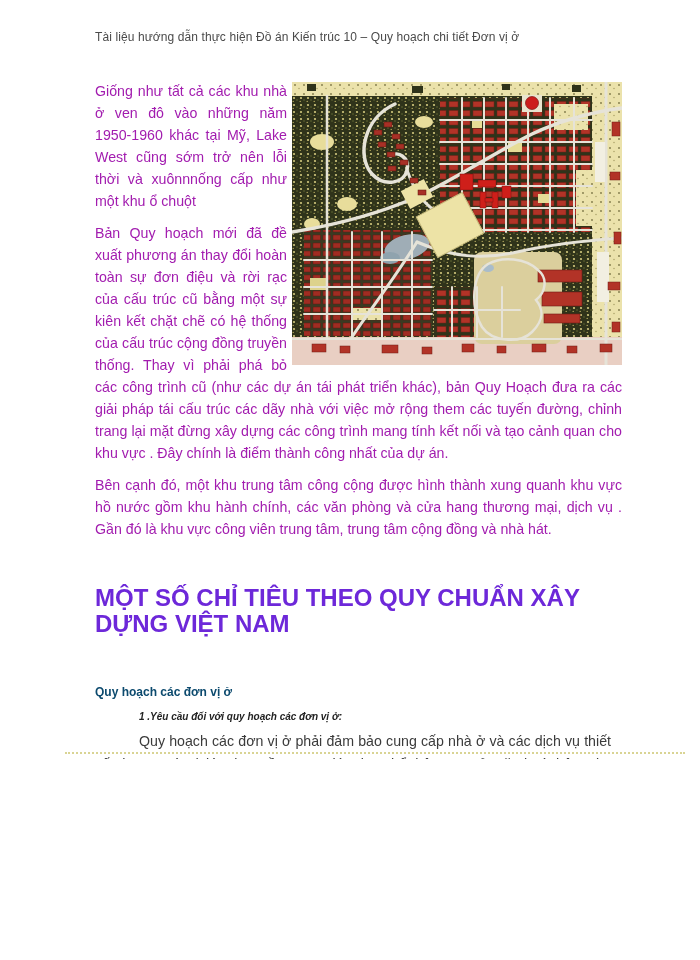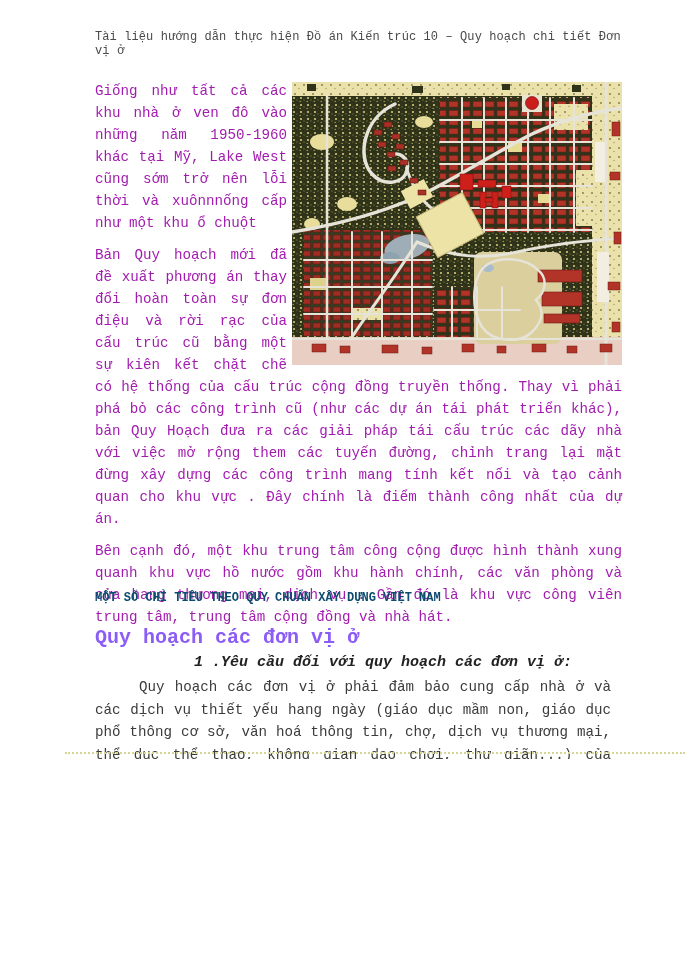--- a/index.html
+++ b/index.html
@@ -1,45 +1,45 @@
 <!DOCTYPE html>
 <html lang="vi"><head>
 <meta charset="utf-8">
 <style>
   html,body{margin:0;padding:0;background:#ffffff;}
   .page{
     position:relative;width:700px;height:759px;background:#ffffff;
-    font-family:Liberation Mono, monospace;color:#3c3c3c;overflow:hidden;
+    font-family:Liberation Sans, sans-serif;color:#3c3c3c;overflow:hidden;
   }
   .running-head{
     position:absolute;top:30px;left:95px;right:60px;
     font-size:12px;color:#4a4a4a;letter-spacing:.1px;
   }
   .article{
     position:absolute;top:80px;left:95px;width:527px;
     font-size:14.2px;line-height:22px;text-align:justify;color:#a21caf;
   }
   .article p{margin:0 0 10px 0;}
   .map-figure{
     float:right;width:330px;height:283px;margin:2px 0 8px 5px;
     overflow:hidden;
   }
   .appendix{position:absolute;top:578px;left:95px;width:532px;}
   .appendix-title{
     font-size:30px;font-weight:400;color:#1f1f1f;line-height:36px;margin:0;
   }
   .appendix-subtitle{
-    font-size:12px;font-weight:700;color:#0c4a6e;line-height:26px;margin:7px 0 0 0;
+    font-size:24px;font-weight:700;color:#6d28d9;line-height:26px;margin:7px 0 0 0;
   }
   .section-heading{
-    font-size:20px;font-weight:700;color:#8b5cf6;margin:17px 0 0 0;line-height:20px;
+    font-size:12px;font-weight:700;color:#0c4a6e;margin:45px 0 0 0;line-height:20px;
   }
   .item-heading{
-    font-size:15px;font-weight:700;font-style:italic;color:#222;
-    margin:5px 0 0 44px;line-height:20px;text-align:center;
+    font-size:10px;font-weight:700;font-style:italic;color:#222;
+    margin:5px 0 0 44px;line-height:20px;
   }
   .appendix-body{
     margin:3px 16px 0 0;font-size:14.2px;line-height:22.5px;text-align:justify;
     color:#3b3b3b;text-indent:44px;
   }
   .page-number{
     position:absolute;top:886px;right:62px;font-size:16px;color:#1d4ed8;
   }
   .bottom-dots{
     position:absolute;bottom:5px;left:65px;right:15px;height:0;

